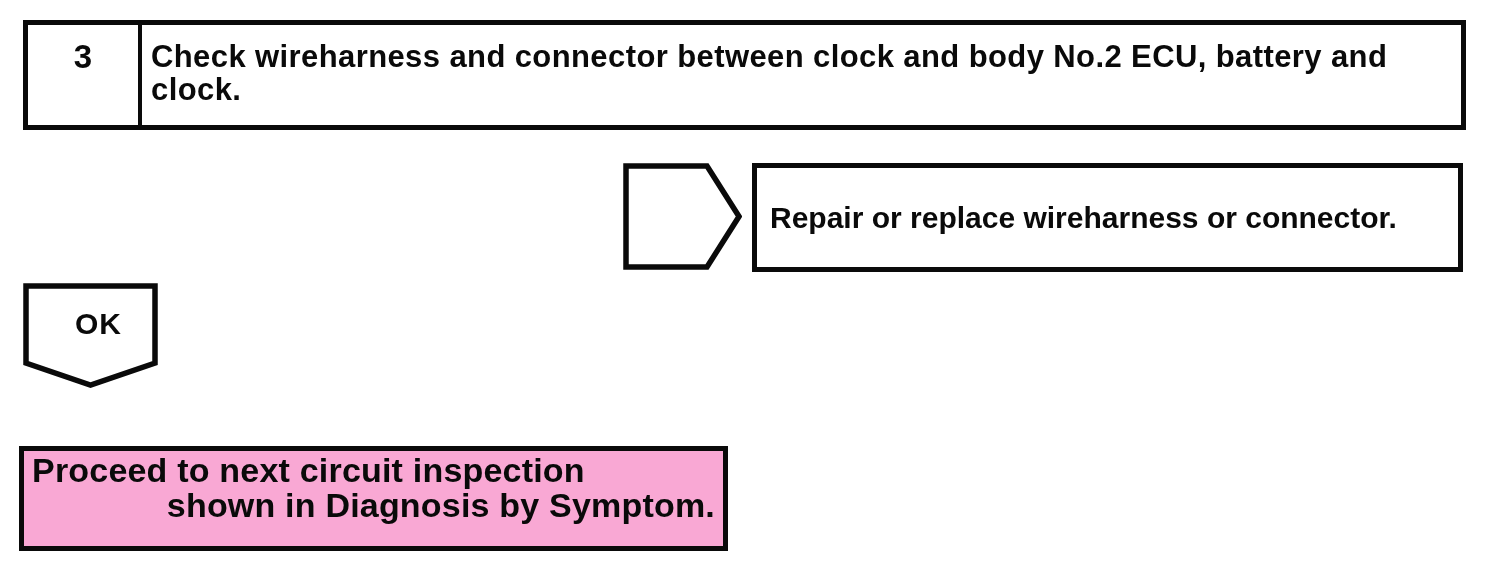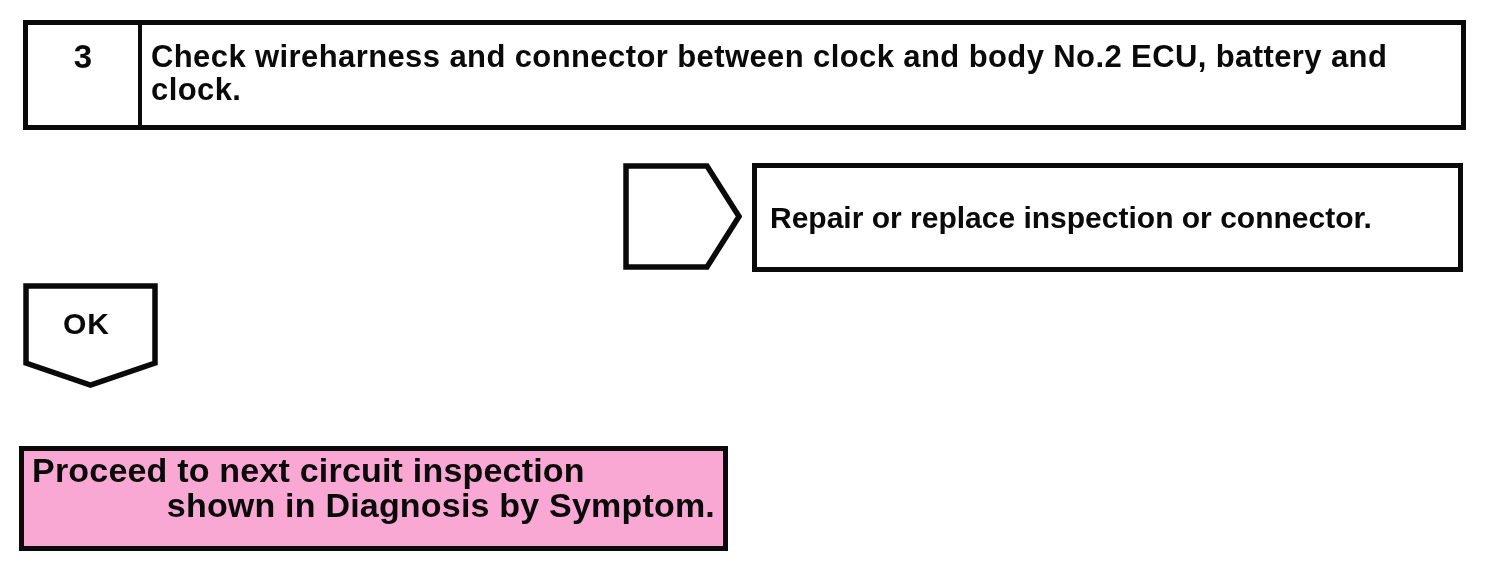--- a/index.html
+++ b/index.html
@@ -57,21 +57,21 @@
     position: absolute;
     display: flex;
     align-items: center;
     justify-content: center;
     font-size: 30px;
     letter-spacing: 1px;
   }
   .ng-conn { left: 623px; top: 163px; width: 119px; height: 107px; }
   .ng-conn .label-layer { left: 0; top: 0; width: 100px; height: 107px; }
   .ok-conn { left: 23px; top: 283px; width: 135px; height: 105px; }
-  .ok-conn .label-layer { left: 4px; top: 0; width: 119px; height: 81px; }
+  .ok-conn .label-layer { left: 16px; top: 0; width: 119px; height: 81px; }
 
   
   .ng-action-box {
     position: absolute;
     left: 752px;
     top: 163px;
     width: 711px;
     height: 109px;
     border: 5px solid #0a0a0a;
     box-sizing: border-box;
@@ -113,21 +113,21 @@
     <div class="step-text">Check wireharness and connector between clock and body No.2 ECU, battery and clock.</div>
   </div>
 
   <div class="connector ng-conn">
     <svg width="119" height="107" viewBox="0 0 119 107">
       <polygon points="3,3 84,3 116,53.5 84,104 3,104" fill="#ffffff" stroke="#0a0a0a" stroke-width="5.5" stroke-linejoin="miter"></polygon>
     </svg>
   </div>
 
   <div class="ng-action-box">
-    <span>Repair or replace inspection or connector.</span>
+    <span>Repair or replace wireharness or connector.</span>
   </div>
 
   <div class="connector ok-conn">
     <svg width="135" height="105" viewBox="0 0 135 105">
       <polygon points="3,3 132,3 132,80 67.5,102 3,80" fill="#ffffff" stroke="#0a0a0a" stroke-width="5.5" stroke-linejoin="miter"></polygon>
     </svg>
     <div class="label-layer">OK</div>
   </div>
 
   <div class="ok-action-box">

